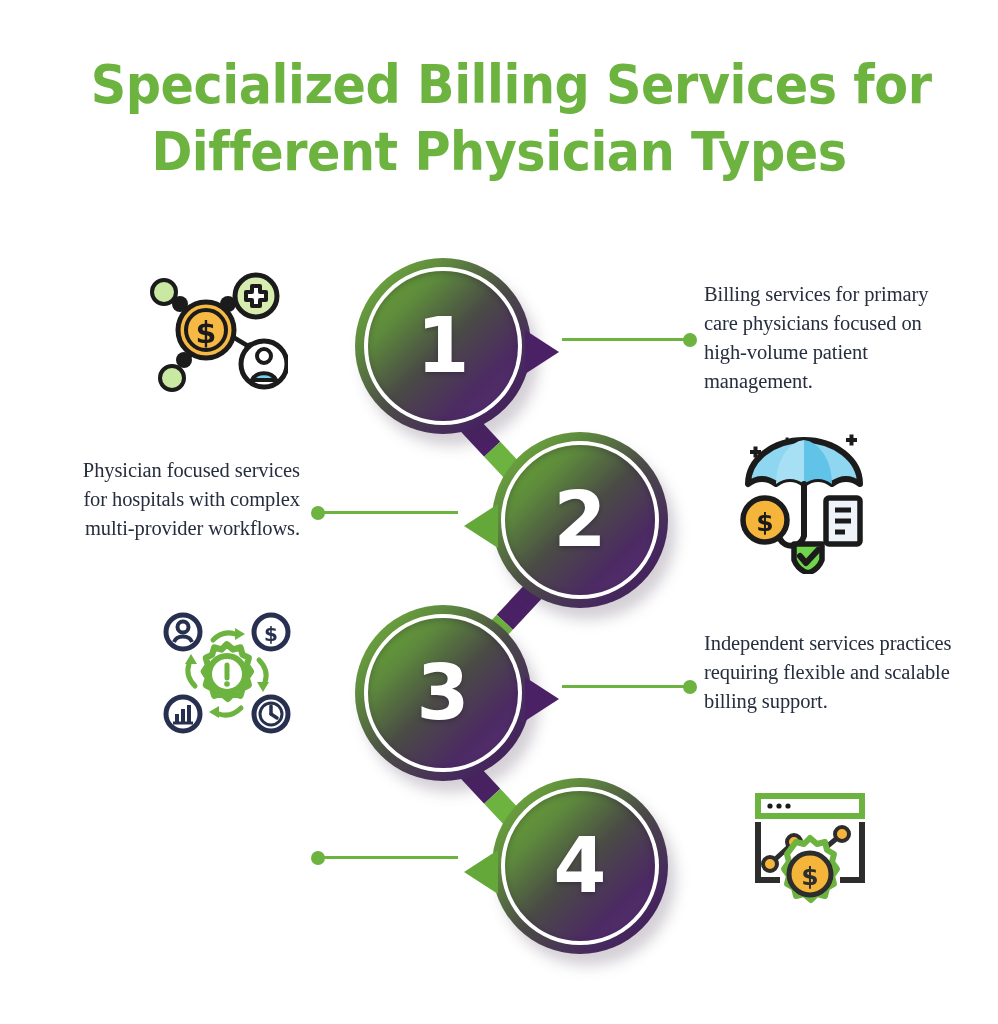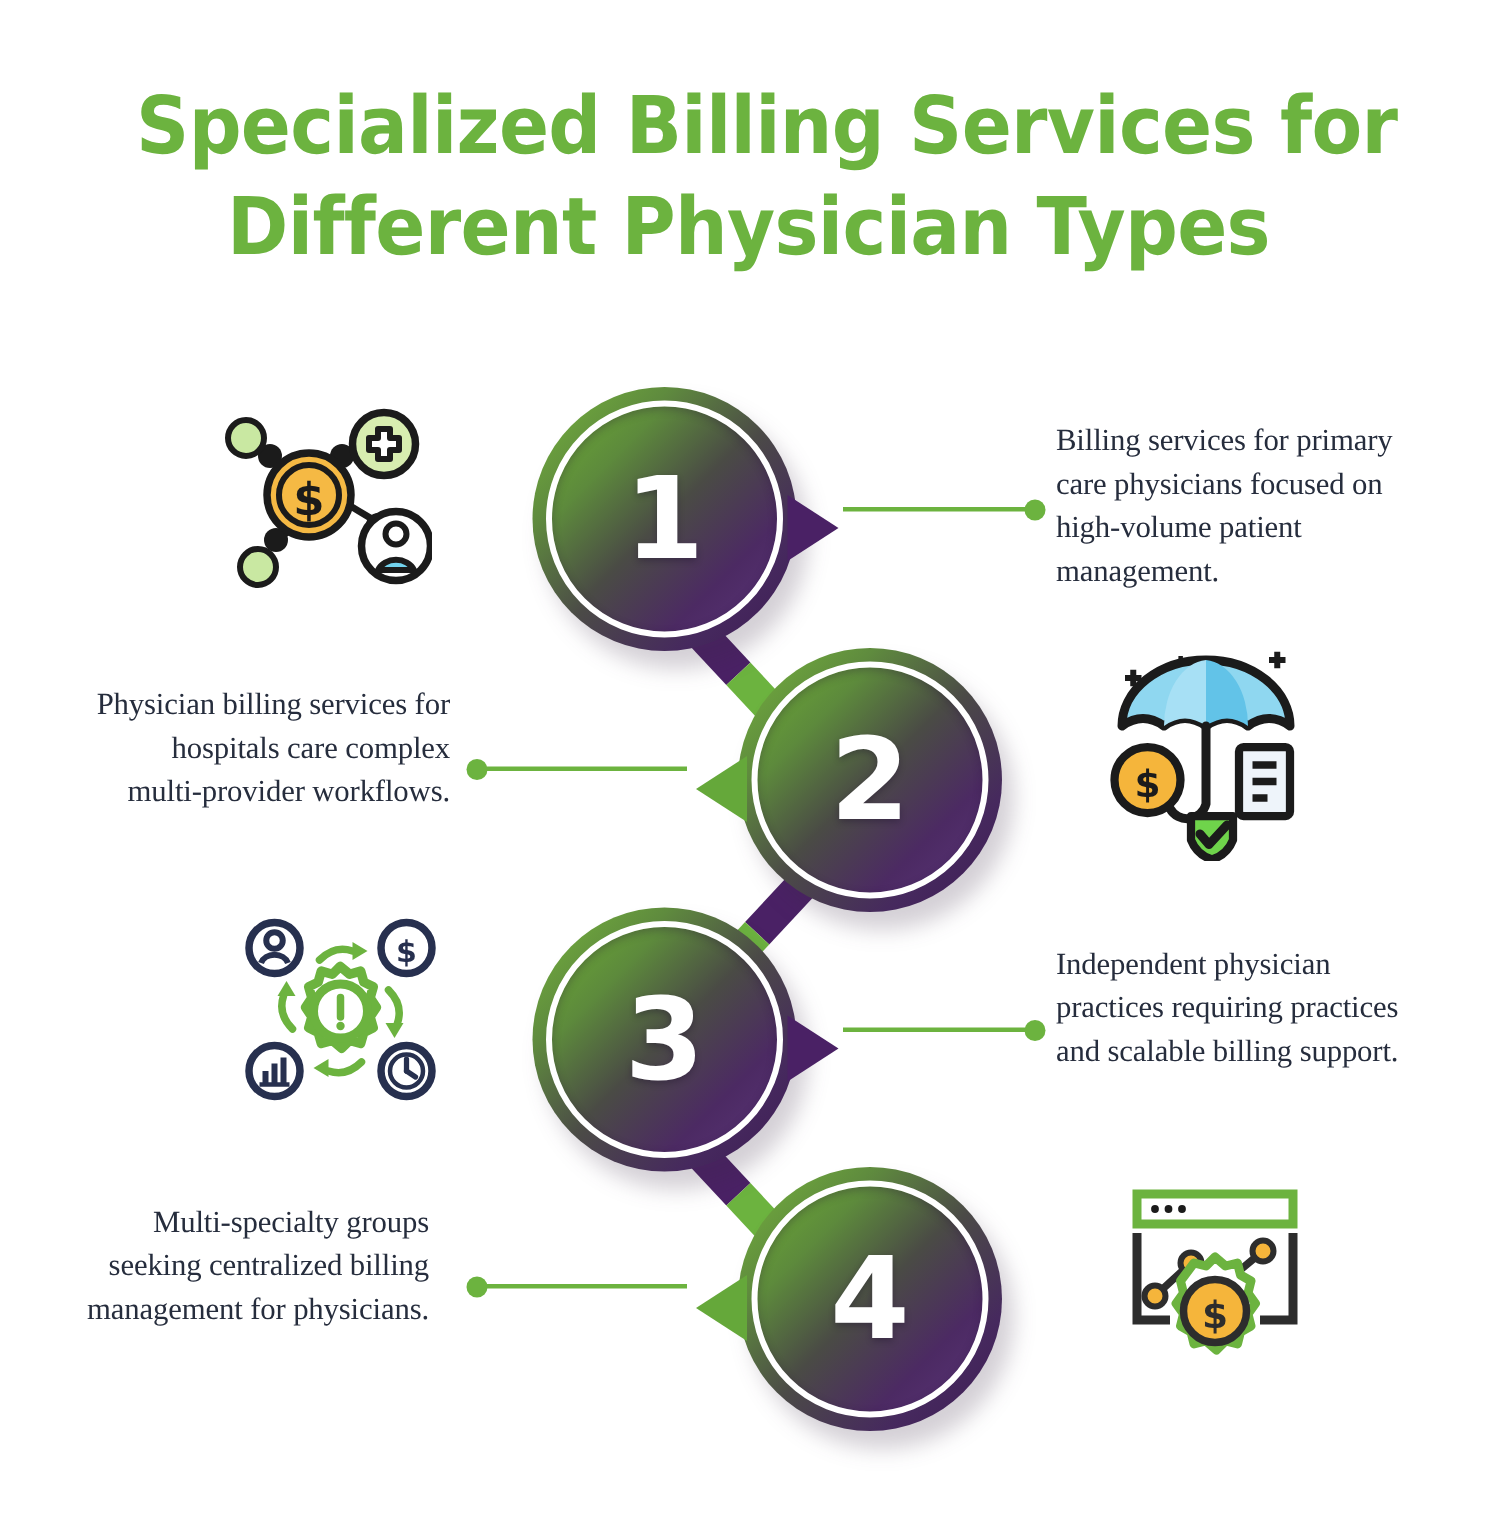--- a/index.html
+++ b/index.html
@@ -229,21 +229,21 @@
     <div class="outer"></div>
     <div class="beak"></div>
     <div class="ring"></div>
     <div class="num">2</div>
   </div>
 
   <div class="leader to-left" style="left:318px; top:511px; width:140px;">
     <div class="dot"></div>
   </div>
 
-  <div class="desc left-side" style="left:60px; top:456px; width:240px;">Physician billing services for hospitals care complex multi-provider workflows.</div>
+  <div class="desc left-side" style="left:60px; top:456px; width:240px;">Physician focused services for hospitals with complex multi-provider workflows.</div>
 
   <div class="icon-box" style="left:736px; top:428px;">
     <svg width="136" height="146" viewBox="0 0 136 146">
 
       <path d="M14 22 l3.5 0 0-3.5 4 0 0 3.5 3.5 0 0 4 -3.5 0 0 3.5 -4 0 0-3.5 -3.5 0 z" fill="#1b1b1b"></path>
       <path d="M110 10 l3.5 0 0-3.5 4 0 0 3.5 3.5 0 0 4 -3.5 0 0 3.5 -4 0 0-3.5 -3.5 0 z" fill="#1b1b1b"></path>
       <path d="M47 12 l2.6 0 0-2.6 3 0 0 2.6 2.6 0 0 3 -2.6 0 0 2.6 -3 0 0-2.6 -2.6 0 z" fill="#1b1b1b"></path>
 
       <path d="M12 56 a56 44 0 0 1 112 0 q-14 -10 -28 0 q-14 -10 -28 0 q-14 -10 -28 0 q-14 -10 -28 0 z" fill="#8fd7f0" stroke="#1b1b1b" stroke-width="6" stroke-linejoin="round"></path>
       <path d="M68 12 a30 44 0 0 1 28 44 q-14 -10 -28 0 z" fill="#62c3e8"></path>
@@ -269,21 +269,21 @@
     <div class="outer"></div>
     <div class="beak"></div>
     <div class="ring"></div>
     <div class="num">3</div>
   </div>
 
   <div class="leader to-right" style="left:562px; top:685px; width:128px;">
     <div class="dot"></div>
   </div>
 
-  <div class="desc right-side" style="left:704px; top:629px; width:252px;">Independent physician practices requiring practices and scalable billing support.</div>
+  <div class="desc right-side" style="left:704px; top:629px; width:252px;">Independent services practices requiring flexible and scalable billing support.</div>
 
   <div class="icon-box" style="left:163px; top:612px;">
     <svg width="128" height="122" viewBox="0 0 128 122">
 
       <g fill="none" stroke="#27304f" stroke-width="5">
         <circle cx="20" cy="20" r="17"></circle>
         <circle cx="108" cy="20" r="17"></circle>
         <circle cx="20" cy="102" r="17"></circle>
         <circle cx="108" cy="102" r="17"></circle>
       </g>
@@ -329,21 +329,20 @@
     <div class="outer"></div>
     <div class="beak"></div>
     <div class="ring"></div>
     <div class="num">4</div>
   </div>
 
   <div class="leader to-left" style="left:318px; top:856px; width:140px;">
     <div class="dot"></div>
   </div>
 
-  <div class="desc left-side" style="left:46px; top:801px; width:240px;">Multi-specialty groups seeking centralized billing management for physicians.</div>
 
   <div class="icon-box" style="left:748px; top:792px;">
     <svg width="124" height="116" viewBox="0 0 124 116">
 
       <rect x="10" y="4" width="104" height="20" fill="#ffffff" stroke="#6cb33f" stroke-width="6"></rect>
       <circle cx="22" cy="14" r="2.6" fill="#1b1b1b"></circle>
       <circle cx="31" cy="14" r="2.6" fill="#1b1b1b"></circle>
       <circle cx="40" cy="14" r="2.6" fill="#1b1b1b"></circle>
 
       <path d="M10 30 v58 h22" fill="none" stroke="#2d2d2d" stroke-width="6"></path>

